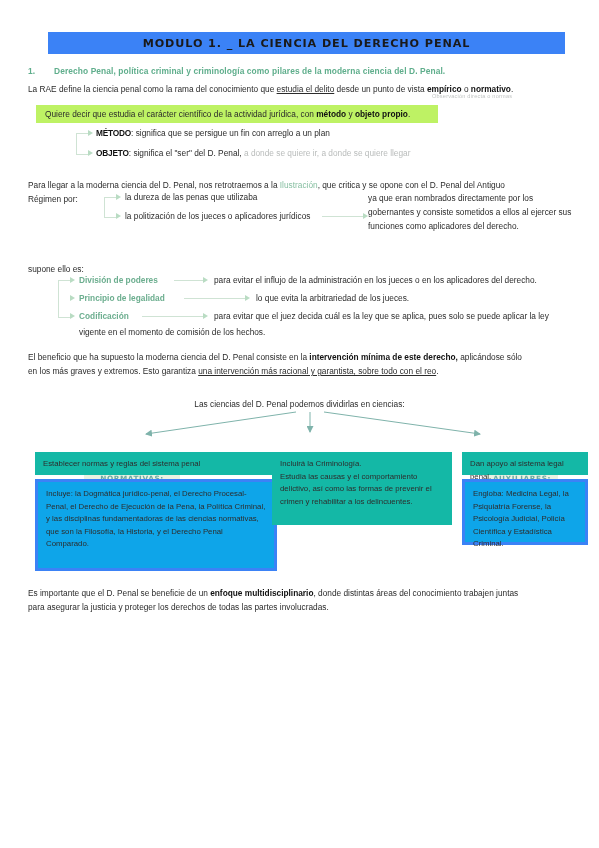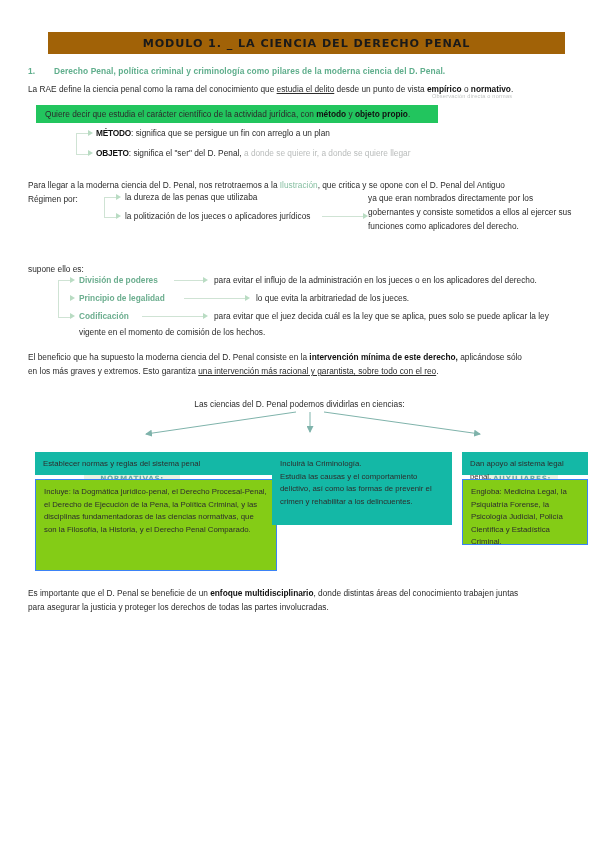--- a/index.html
+++ b/index.html
@@ -22,21 +22,21 @@
     padding: 0;
   }
 
   
   .title-band {
     position: absolute;
     left: 48px;
     top: 32px;
     width: 517px;
     height: 22px;
-    background: #a16207;
+    background: #3b82f6;
     display: flex;
     align-items: center;
     justify-content: center;
   }
   .title-text {
     font-family: "DejaVu Sans", sans-serif;
     font-weight: 700;
     font-size: 11.2px;
     letter-spacing: 0.9px;
     color: #1a1a1a;
@@ -87,21 +87,21 @@
     text-align: left;
   }
 
   
   .quote-box {
     position: absolute;
     left: 36px;
     top: 105px;
     width: 402px;
     height: 18px;
-    background: #22c55e;
+    background: #bef264;
     display: flex;
     align-items: center;
     padding-left: 9px;
     box-sizing: border-box;
   }
 
   
   .bracket {
     position: absolute;
     border-left: 1px solid #cfe3d4;
@@ -172,21 +172,21 @@
   }
   .card {
     position: absolute;
     box-sizing: border-box;
     font-size: 7.8px;
     line-height: 12.6px;
     color: #2d2d2d;
     padding: 6px 8px;
   }
   .card.tint { background: #14b8a6; }
-  .card.outline { border: 1px solid #3b82f6; background:#84cc16; }
+  .card.outline { border: 3px solid #3b82f6; background:#0ea5e9; }
 
   svg.arrows {
     position: absolute;
     left: 0; top: 0;
     width: 599px;
     height: 848px;
     pointer-events: none;
   }
 </style>
 </head>

